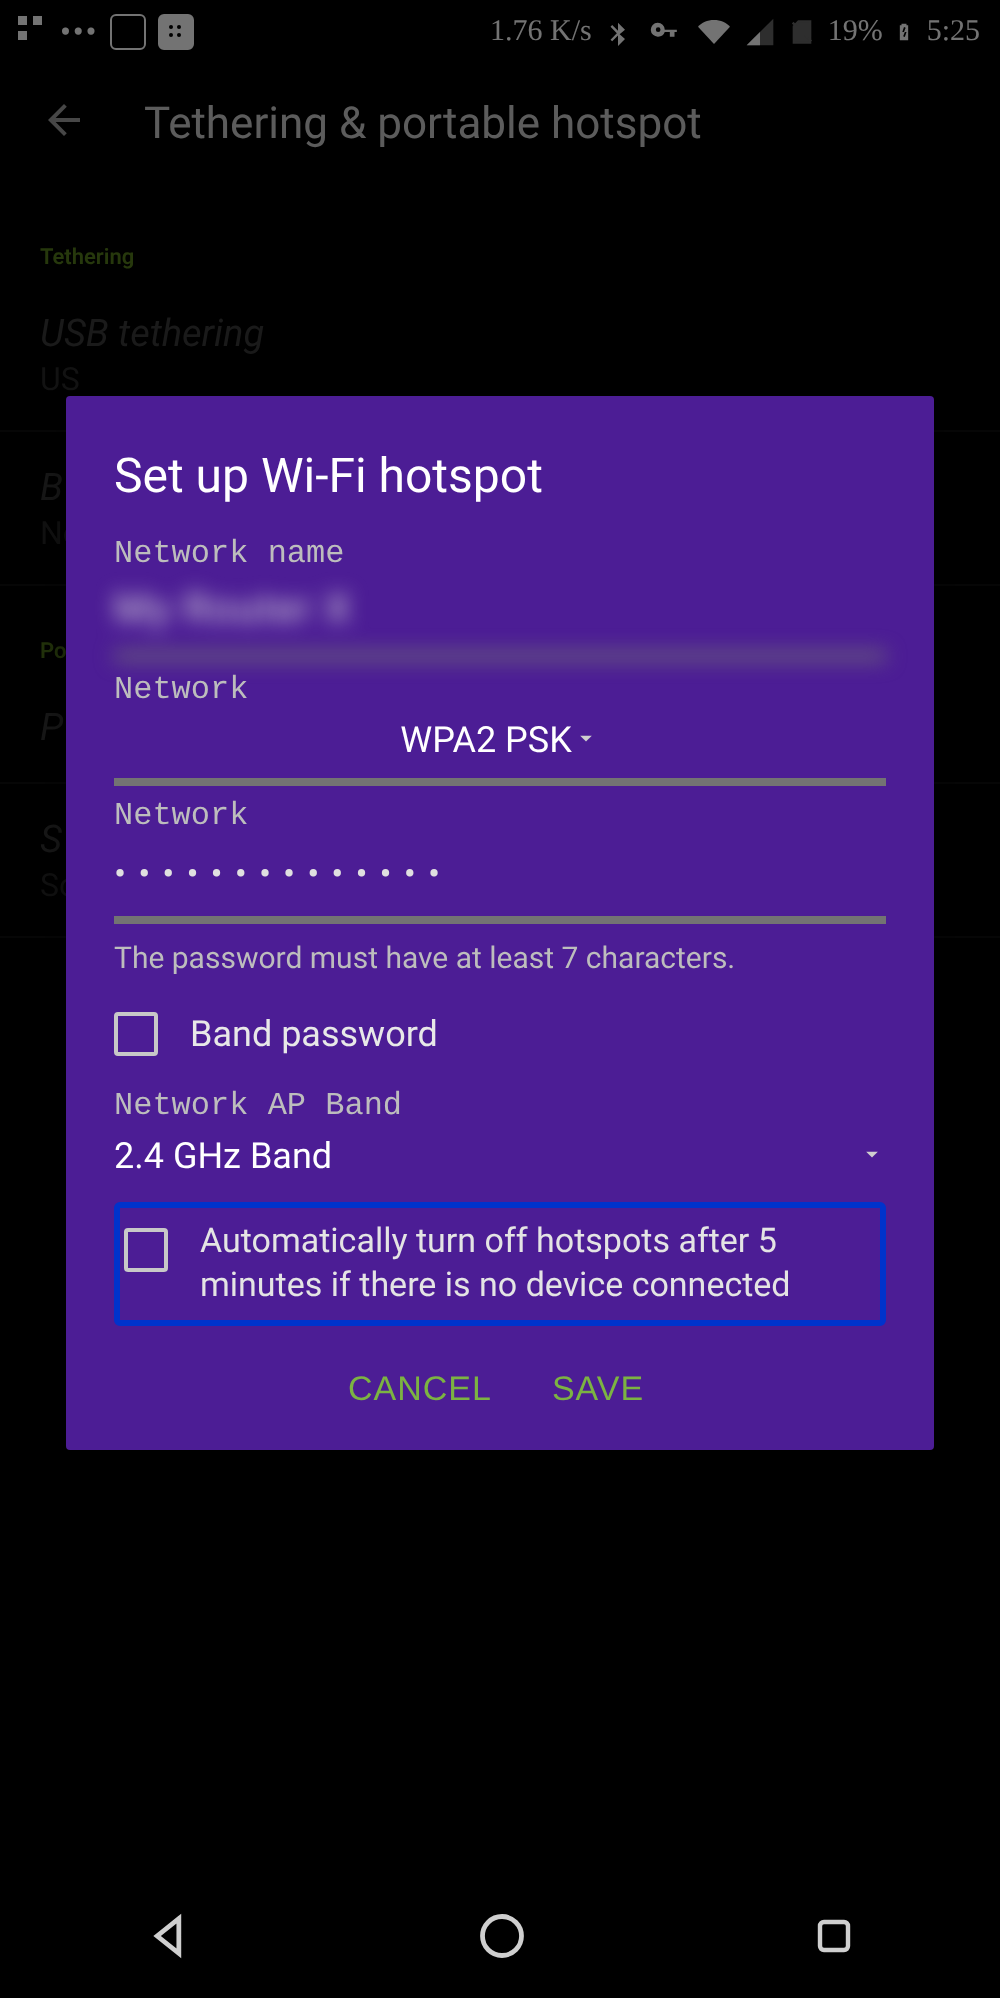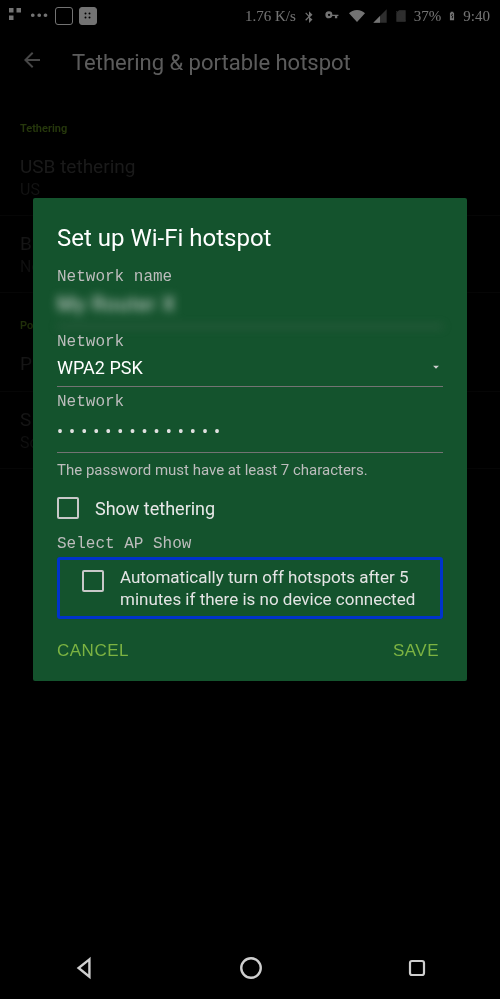--- a/index.html
+++ b/index.html
@@ -10,44 +10,44 @@
   .status-left, .status-right { display:flex; align-items:center; gap:6px; }
   .status-left .sq { width:18px; height:18px; border:1px solid #fff; border-radius:3px; display:flex; align-items:center; justify-content:center; font-size:10px;}
   .status-right svg { display:block; }
   .status-right span { font-size:15px; font-weight:400;font-family:Liberation Serif, serif;}
 
   
   .toolbar { display:flex; align-items:center; gap:28px; padding:18px 20px 20px 20px; color:#bdbdbd;}
   .toolbar .title { font-size:22px; font-weight:400; color:#ccc; }
   .back-arrow svg { fill:#9e9e9e; }
   .bg-item { padding:16px 20px; }
-  .bg-item .primary { color:#3a3a3a; font-size:19px; }
+  .bg-item .primary { color:#3a3a3a; font-size:19px;font-style:italic; }
   .bg-item .secondary { color:#2a2a2a; font-size:16px; margin-top:2px;}
   .bg-divider { border-top:1px solid #111; }
 
   
   .scrim { position:absolute; inset:0; background:#000; opacity:0.55; }
 
   
-  .dialog { position:absolute; left:33px; right:33px; top:198px; background:#14532d; border-radius:2px; padding:26px 24px 14px 24px; box-shadow: 0 12px 30px rgba(0,0,0,0.6);}
+  .dialog { position:absolute; left:33px; right:33px; top:198px; background:#4c1d95; border-radius:2px; padding:26px 24px 14px 24px; box-shadow: 0 12px 30px rgba(0,0,0,0.6);}
   .dialog h1 { color:#fff; font-size:24px; font-weight:400; margin-bottom:16px; }
   .field-label { color:#bdbdbd; font-size:16px; margin-top:6px;font-family:Liberation Mono, monospace; }
   .field-value { color:#fff; font-size:18px; padding:6px 0 8px 0; display:flex; align-items:center; justify-content:space-between;}
-  .underline { border-bottom:1px solid #737373; margin-bottom:2px;}
+  .underline { border-bottom:4px solid #737373; margin-bottom:2px;justify-content:center;}
   .caption { color:#bdbdbd; font-size:15px; margin:8px 0 18px 0; }
   .checkbox-row { display:flex; align-items:center; gap:16px; margin-bottom:16px; }
   .checkbox { width:22px; height:22px; border:2px solid #c8c8c8; border-radius:2px; flex-shrink:0;}
   .checkbox-label { color:#e8e8e8; font-size:18px; }
-  .auto-row { display:flex; align-items:flex-start; gap:16px; padding:6px 22px; border:3px solid #0033cc; border-radius:3px; margin-top:4px; margin-bottom:14px;}
+  .auto-row { display:flex; align-items:flex-start; gap:16px; padding:6px 2px; border:3px solid #0033cc; border-radius:3px; margin-top:4px; margin-bottom:14px;}
   .auto-row .checkbox { margin-top:4px;}
   .auto-text { color:#e4e4e4; font-size:17px; line-height:1.3; }
   .dropdown-icon svg { fill:#cfcfcf; }
   .pwd-dots { letter-spacing:6px; font-size:18px; color:#e0e0e0; padding:10px 0 10px 0;}
   .blurred-name { filter: blur(5px); color:#e0e0e0; font-size:20px; padding:6px 0 10px 0; letter-spacing:1px;}
-  .dialog-actions { display:flex; justify-content:space-between; gap:30px; padding:8px 4px 6px 0;}
+  .dialog-actions { display:flex; justify-content:center; gap:30px; padding:8px 4px 6px 0;}
   .dialog-actions button { background:none; border:none; color:#7cb342; font-size:17px; font-weight:500; letter-spacing:0.5px; cursor:pointer;}
 
   
   .navbar { position:absolute; bottom:0; left:0; right:0; height:58px; display:flex; align-items:center; justify-content:space-around; }
   .navbar svg { fill:none; stroke:#cfcfcf; stroke-width:2.2; }
   .section-hdr { color:#567d1c; font-size:11px; font-weight:600; padding:26px 20px 4px 20px;}
 
 </style>
 </head>
 <body>
@@ -94,27 +94,27 @@
         <svg width="16" height="16" viewBox="0 0 24 24">
           <path fill="#666" d="M2 22h20V2z"></path>
           <path fill="#fff" d="M2 22h10V12z"></path>
         </svg>
       </span>
     <span>
         <svg width="14" height="16" viewBox="0 0 24 24">
           <path fill="#666" d="M19 3H9L5 7v14h14zM4 4l16 16" stroke="#666" stroke-width="2"></path>
         </svg>
       </span>
-    <span>37%</span>
+    <span>19%</span>
     <span>
         <svg width="10" height="16" viewBox="0 0 24 24">
           <path fill="#fff" d="M15 2h-6v2H7v18h10V4h-2zM13 18l-2-1 2-5h-3l2-6 2 1-2 5h3z"></path>
         </svg>
       </span>
-    <span>9:40</span>
+    <span>5:25</span>
   </div>
 </div>
 
 <div class="toolbar">
   <span class="back-arrow">
     <svg width="24" height="24" viewBox="0 0 24 24">
         <path d="M20 11H7.8l5.6-5.6L12 4l-8 8 8 8 1.4-1.4L7.8 13H20z"></path>
       </svg>
   </span>
   <span class="title">Tethering &amp; portable hotspot</span>
@@ -160,24 +160,30 @@
         </svg></span>
   </div>
 
   <div class="field-label">Network</div>
   <div class="pwd-dots underline">••••••••••••••</div>
 
   <div class="caption">The password must have at least 7 characters.</div>
 
   <div class="checkbox-row">
     <div class="checkbox"></div>
-    <div class="checkbox-label">Show tethering</div>
-  </div>
-
-  <div class="field-label">Select AP Show</div>
+    <div class="checkbox-label">Band password</div>
+  </div>
+
+  <div class="field-label">Network AP Band</div>
+  <div class="field-value">
+    <span>2.4 GHz Band</span>
+    <span class="dropdown-icon"><svg width="14" height="14" viewBox="0 0 24 24">
+          <path d="M7 10l5 5 5-5z"></path>
+        </svg></span>
+  </div>
 
   <div class="auto-row">
     <div class="checkbox"></div>
     <div class="auto-text">Automatically turn off hotspots after 5 minutes if there is no device connected</div>
   </div>
 
   <div class="dialog-actions">
     <button>CANCEL</button>
     <button>SAVE</button>
   </div>

